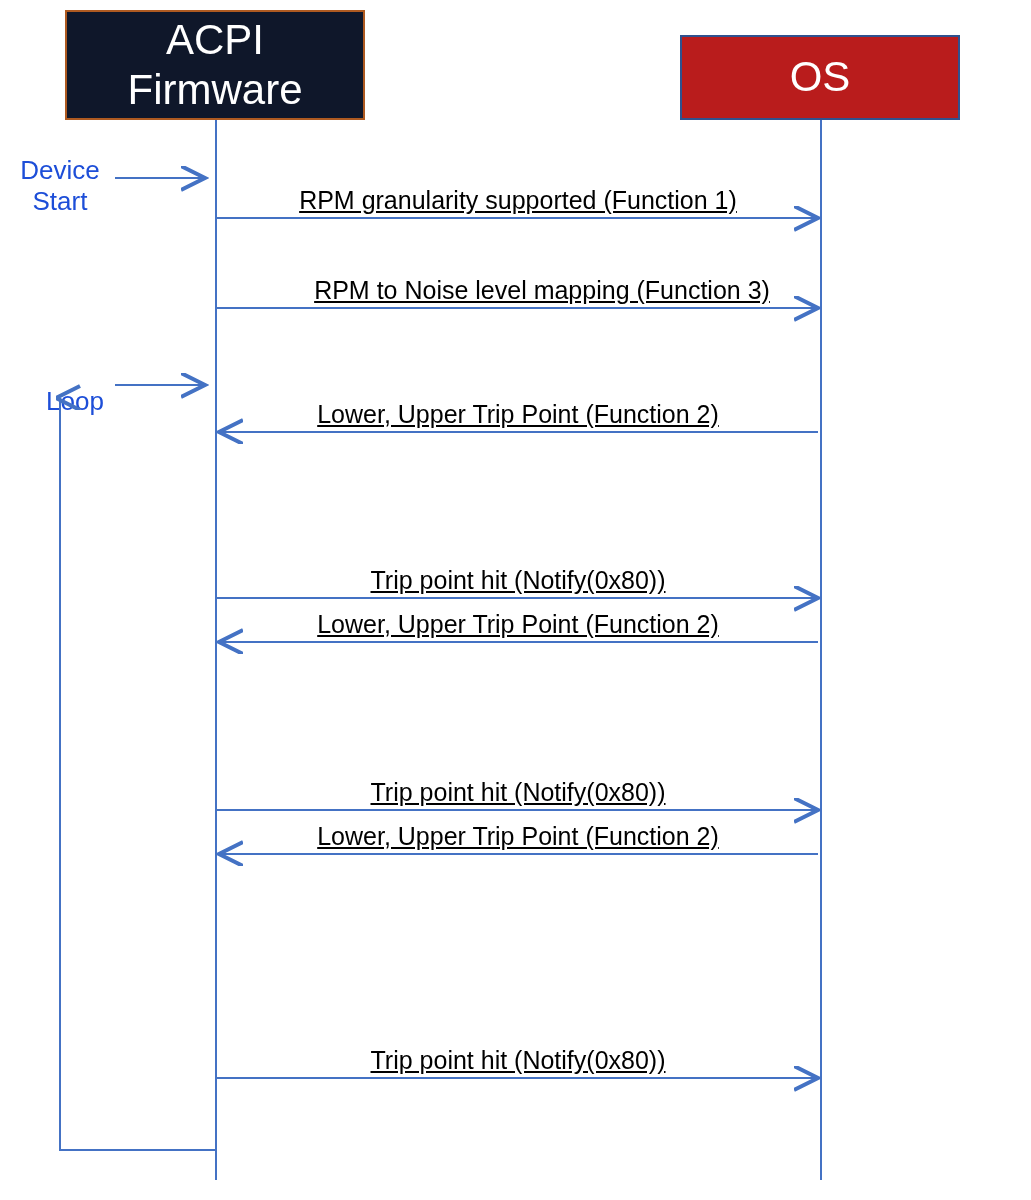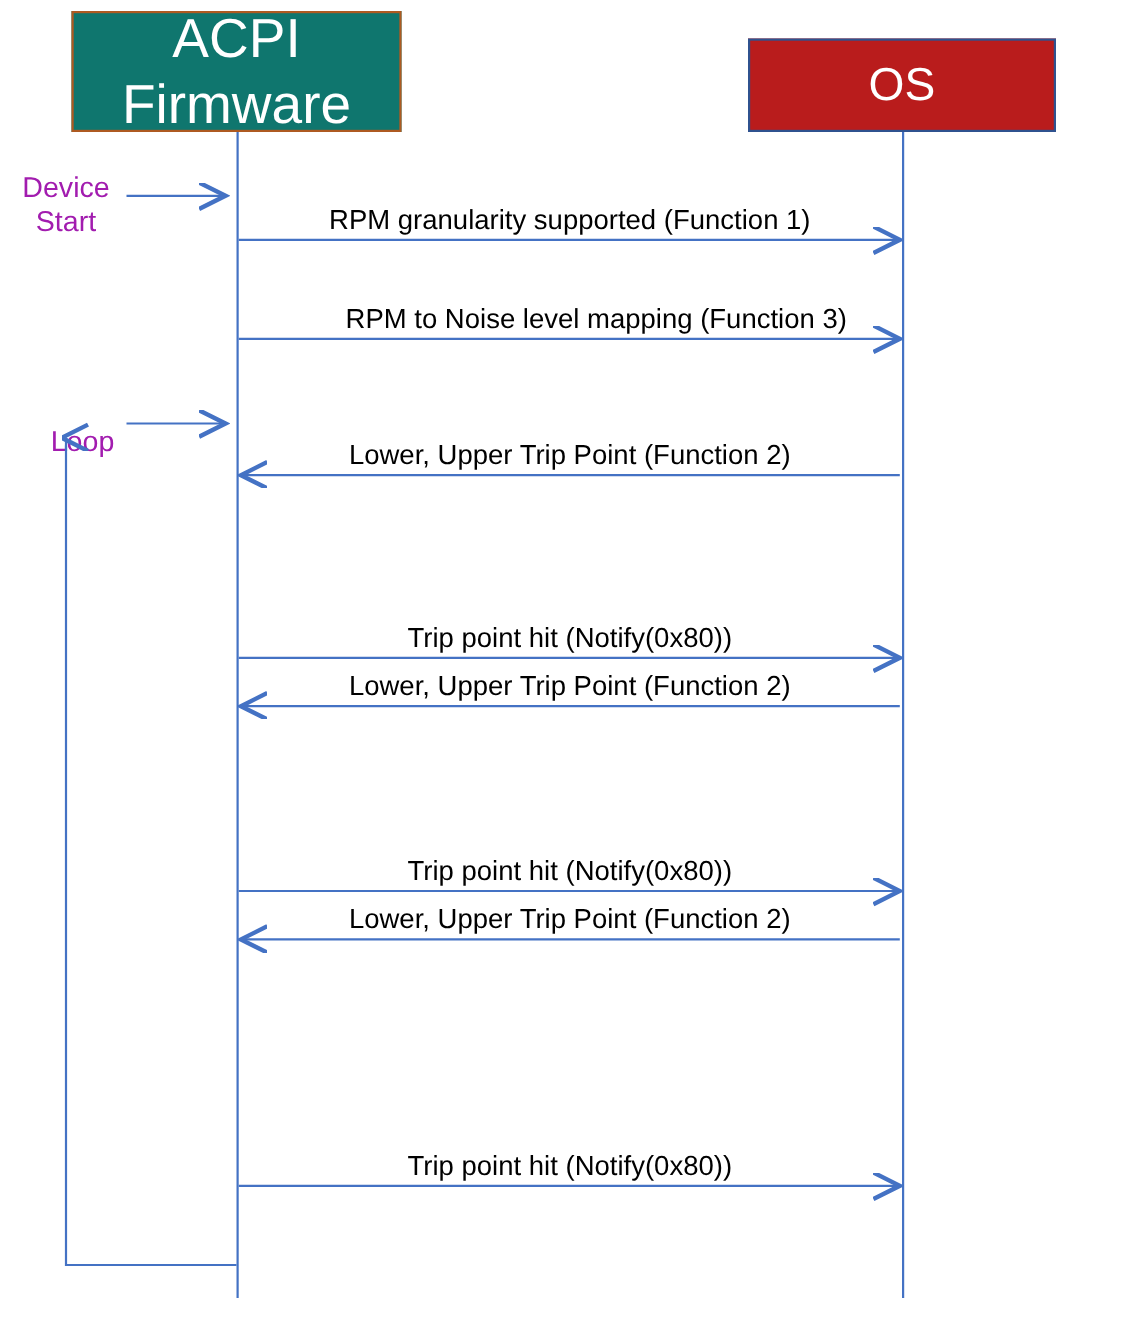--- a/index.html
+++ b/index.html
@@ -19,23 +19,23 @@
     align-items: center;
     justify-content: center;
     line-height: 1.2;
     box-sizing: border-box;
   }
   .acpi-box {
     left: 65px;
     top: 10px;
     width: 300px;
     height: 110px;
-    background: #0f766e;
+    background: #0f172a;
     border: 2px solid #AE5A21;
-    font-size: 50px;
+    font-size: 42px;
   }
   .os-box {
     left: 680px;
     top: 35px;
     width: 280px;
     height: 85px;
     background: #b91c1c;
     border: 2px solid #2F528F;
     font-size: 42px;
   }
@@ -50,21 +50,21 @@
     height: 1060px;
   }
   .os-lifeline {
     left: 820px;
     top: 120px;
     height: 1060px;
   }
   .side-label {
     position: absolute;
     font-size: 26px;
-    color: #a21caf;
+    color: #1d4ed8;
     text-align: center;
     line-height: 1.2;
   }
   .side-label.device-start {
     left: 10px;
     top: 155px;
     width: 100px;
   }
   .side-label.loop {
     left: 40px;
@@ -80,20 +80,21 @@
     height: 1200px;
     pointer-events: none;
   }
   .msg-label {
     position: absolute;
     font-size: 25px;
     color: #000;
     text-align: center;
     width: 600px;
     left: 218px;
+    text-decoration: underline;
   }
 </style>
 </head>
 <body>
 
 <div class="participant-box acpi-box">ACPI<br>Firmware</div>
 
 <div class="participant-box os-box">OS</div>
 
 <div class="lifeline acpi-lifeline"></div>

